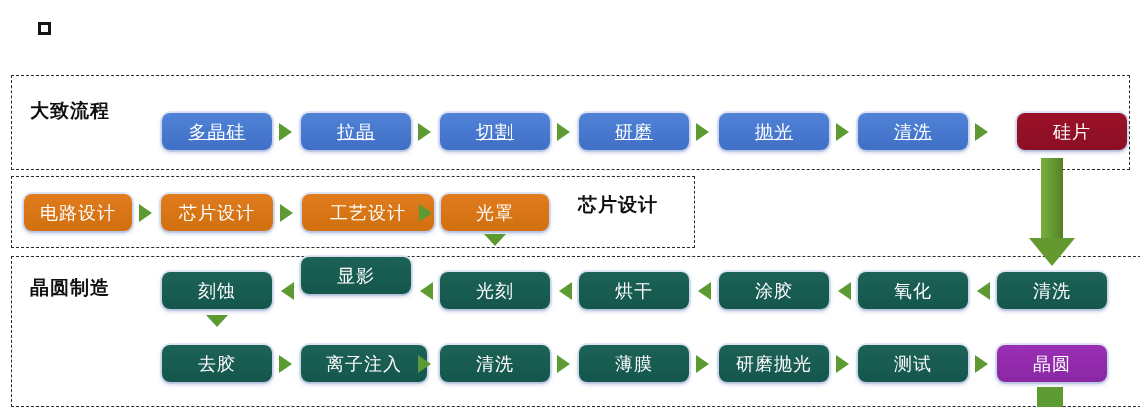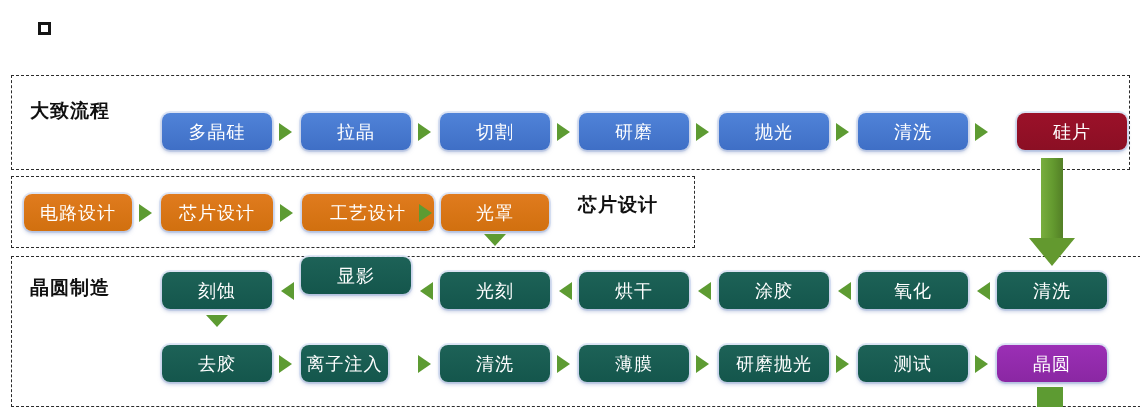--- a/index.html
+++ b/index.html
@@ -59,21 +59,21 @@
     border-radius:8px;
     display:flex;align-items:center;justify-content:center;
     color:#ffffff;
     font-size:18px;
     letter-spacing:1px;
     white-space:nowrap;
     box-shadow:0 2px 4px rgba(120,140,190,.55),
                0 0 0 2px rgba(225,233,248,.95);
     box-sizing:border-box;
   }
-  .node.blue{ background:linear-gradient(180deg,#5083d8 0%,#3f6fc6 100%); }
+  .node.blue{ background:linear-gradient(180deg,#5083d8 0%,#3f6fc6 100%);text-decoration:underline; }
   .node.maroon{ background:linear-gradient(180deg,#9b1129 0%,#8b0f24 100%);margin-left:20px; }
   .node.orange{ background:linear-gradient(180deg,#e07b1e 0%,#d1700f 100%); }
   .node.teal{ background:linear-gradient(180deg,#1d6257 0%,#14564c 100%); }
   .node.purple{ background:linear-gradient(180deg,#9b2fb5 0%,#8a27a3 100%); }
 
   
   .arrow{
     position:absolute;
     width:0;height:0;
   }
@@ -163,21 +163,21 @@
 <div class="node teal" style="left:719px;top:272px;width:110px;">涂胶</div>
 <div class="arrow left" style="left:838px;top:282px;"></div>
 <div class="node teal" style="left:858px;top:272px;width:110px;text-align:center;">氧化</div>
 <div class="arrow left" style="left:977px;top:282px;"></div>
 <div class="node teal" style="left:997px;top:272px;width:110px;">清洗</div>
 
 <div class="arrow down" style="left:206px;top:315px;"></div>
 
 <div class="node teal" style="left:162px;top:345px;width:110px;">去胶</div>
 <div class="arrow right" style="left:279px;top:355px;"></div>
-<div class="node teal" style="left:301px;top:345px;width:87px;">离子注入</div>
+<div class="node teal" style="left:301px;top:345px;width:126px;">离子注入</div>
 <div class="arrow right" style="left:418px;top:355px;"></div>
 <div class="node teal" style="left:440px;top:345px;width:110px;">清洗</div>
 <div class="arrow right" style="left:557px;top:355px;"></div>
 <div class="node teal" style="left:579px;top:345px;width:110px;">薄膜</div>
 <div class="arrow right" style="left:696px;top:355px;"></div>
 <div class="node teal" style="left:719px;top:345px;width:110px;">研磨抛光</div>
 <div class="arrow right" style="left:836px;top:355px;"></div>
 <div class="node teal" style="left:858px;top:345px;width:110px;">测试</div>
 <div class="arrow right" style="left:975px;top:355px;"></div>
 <div class="node purple" style="left:997px;top:345px;width:110px;">晶圆</div>

